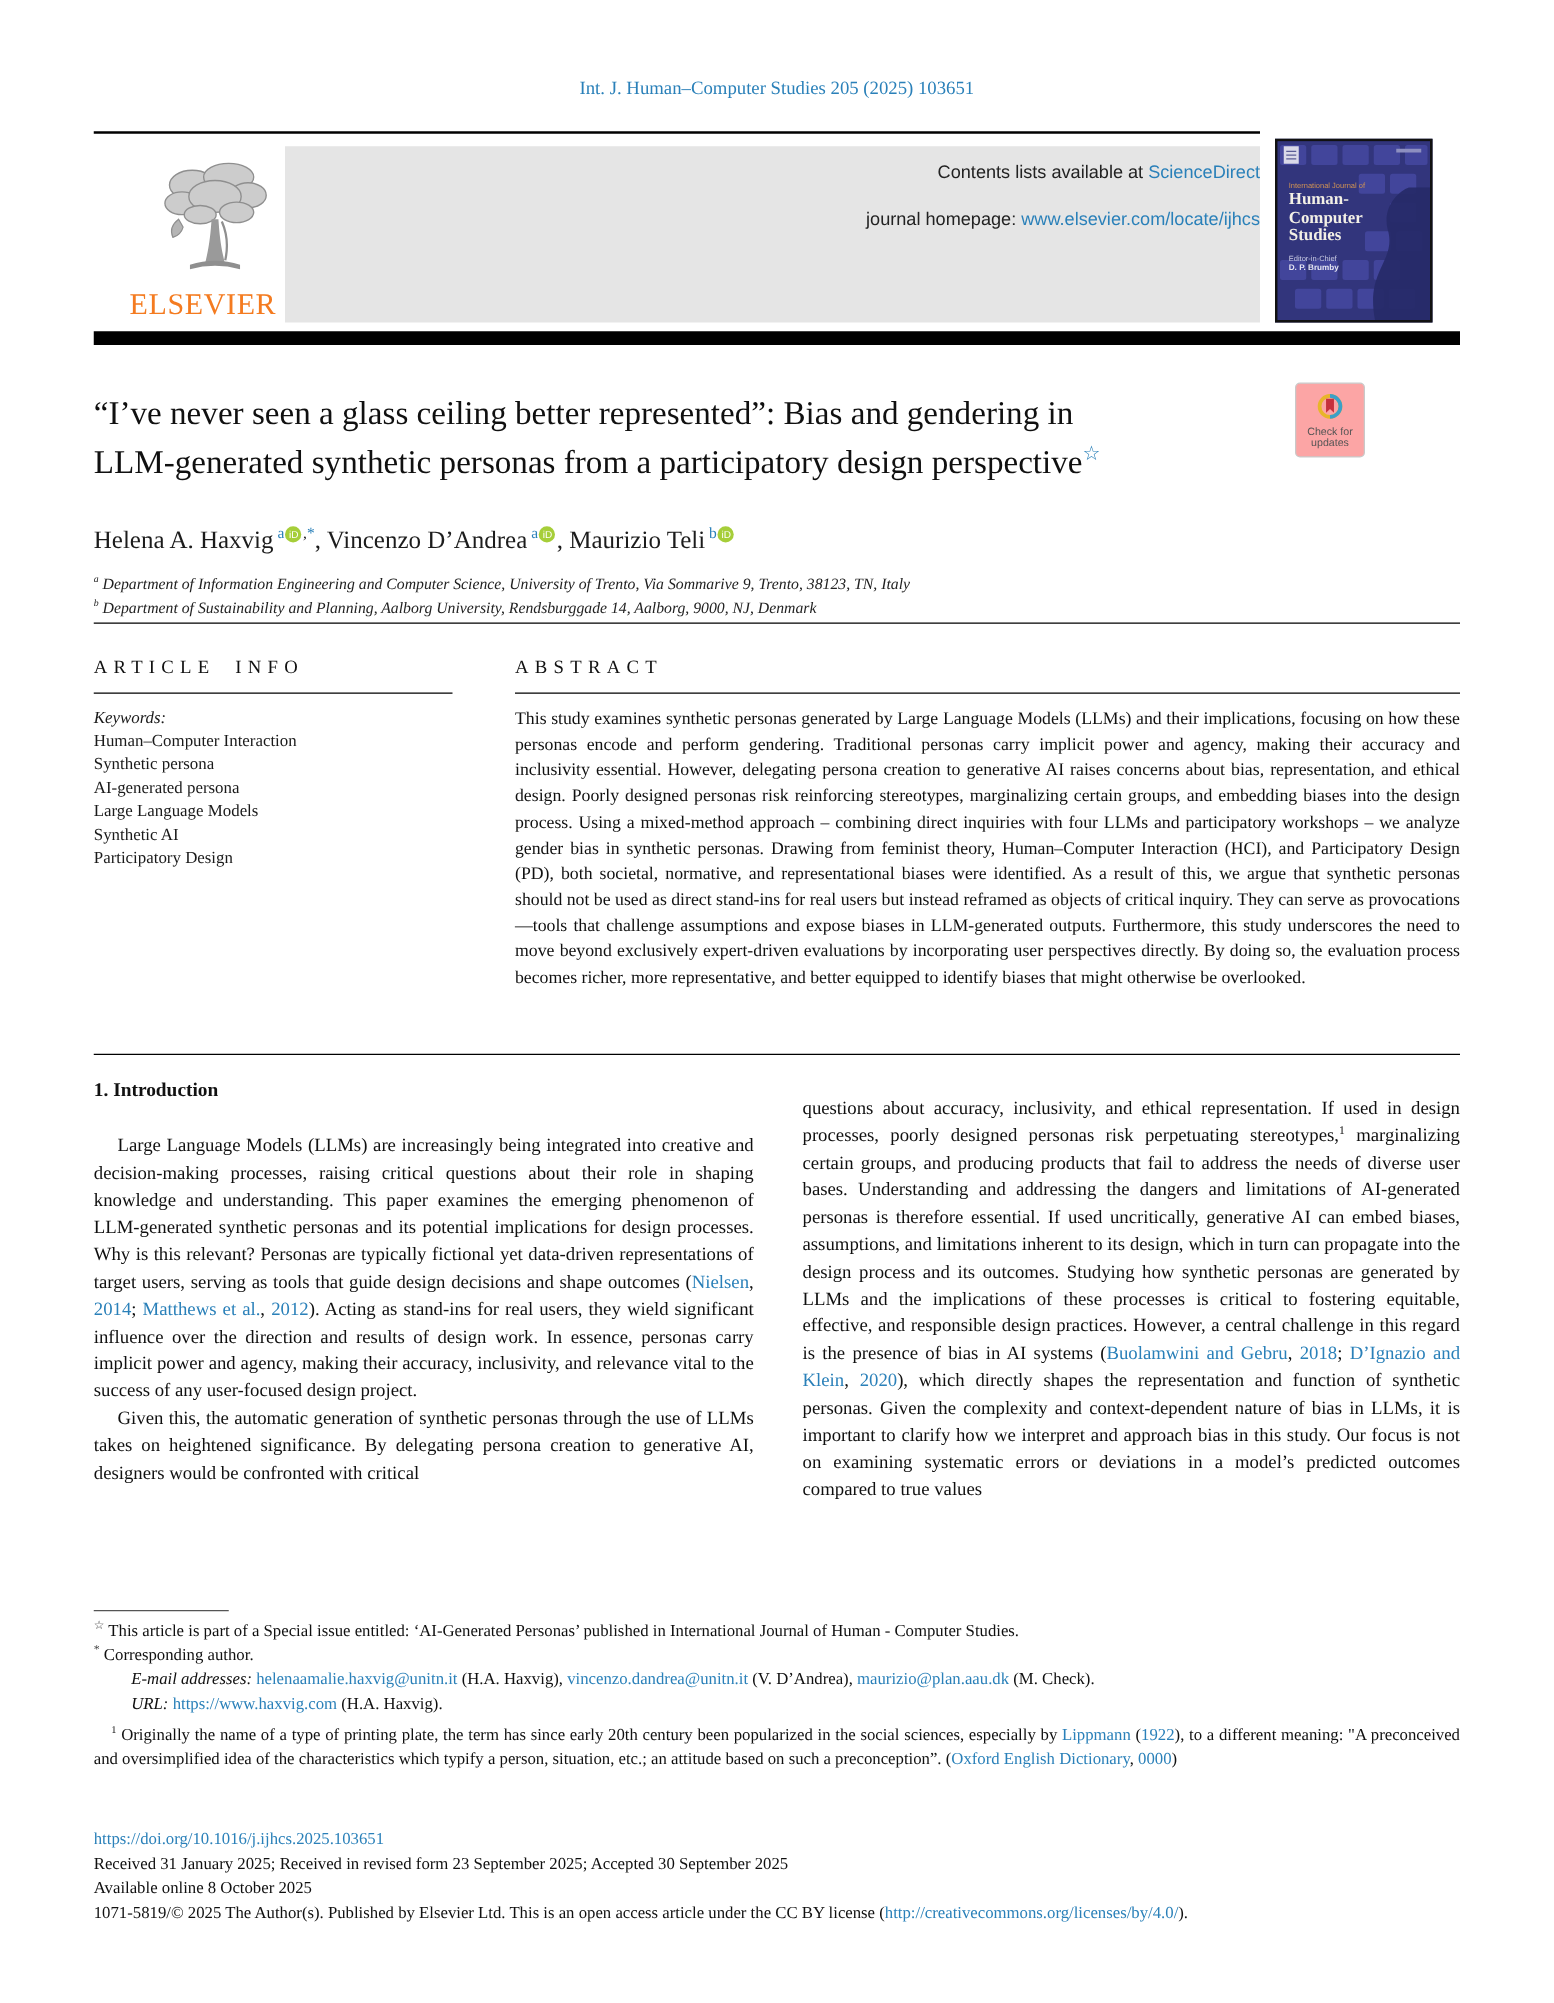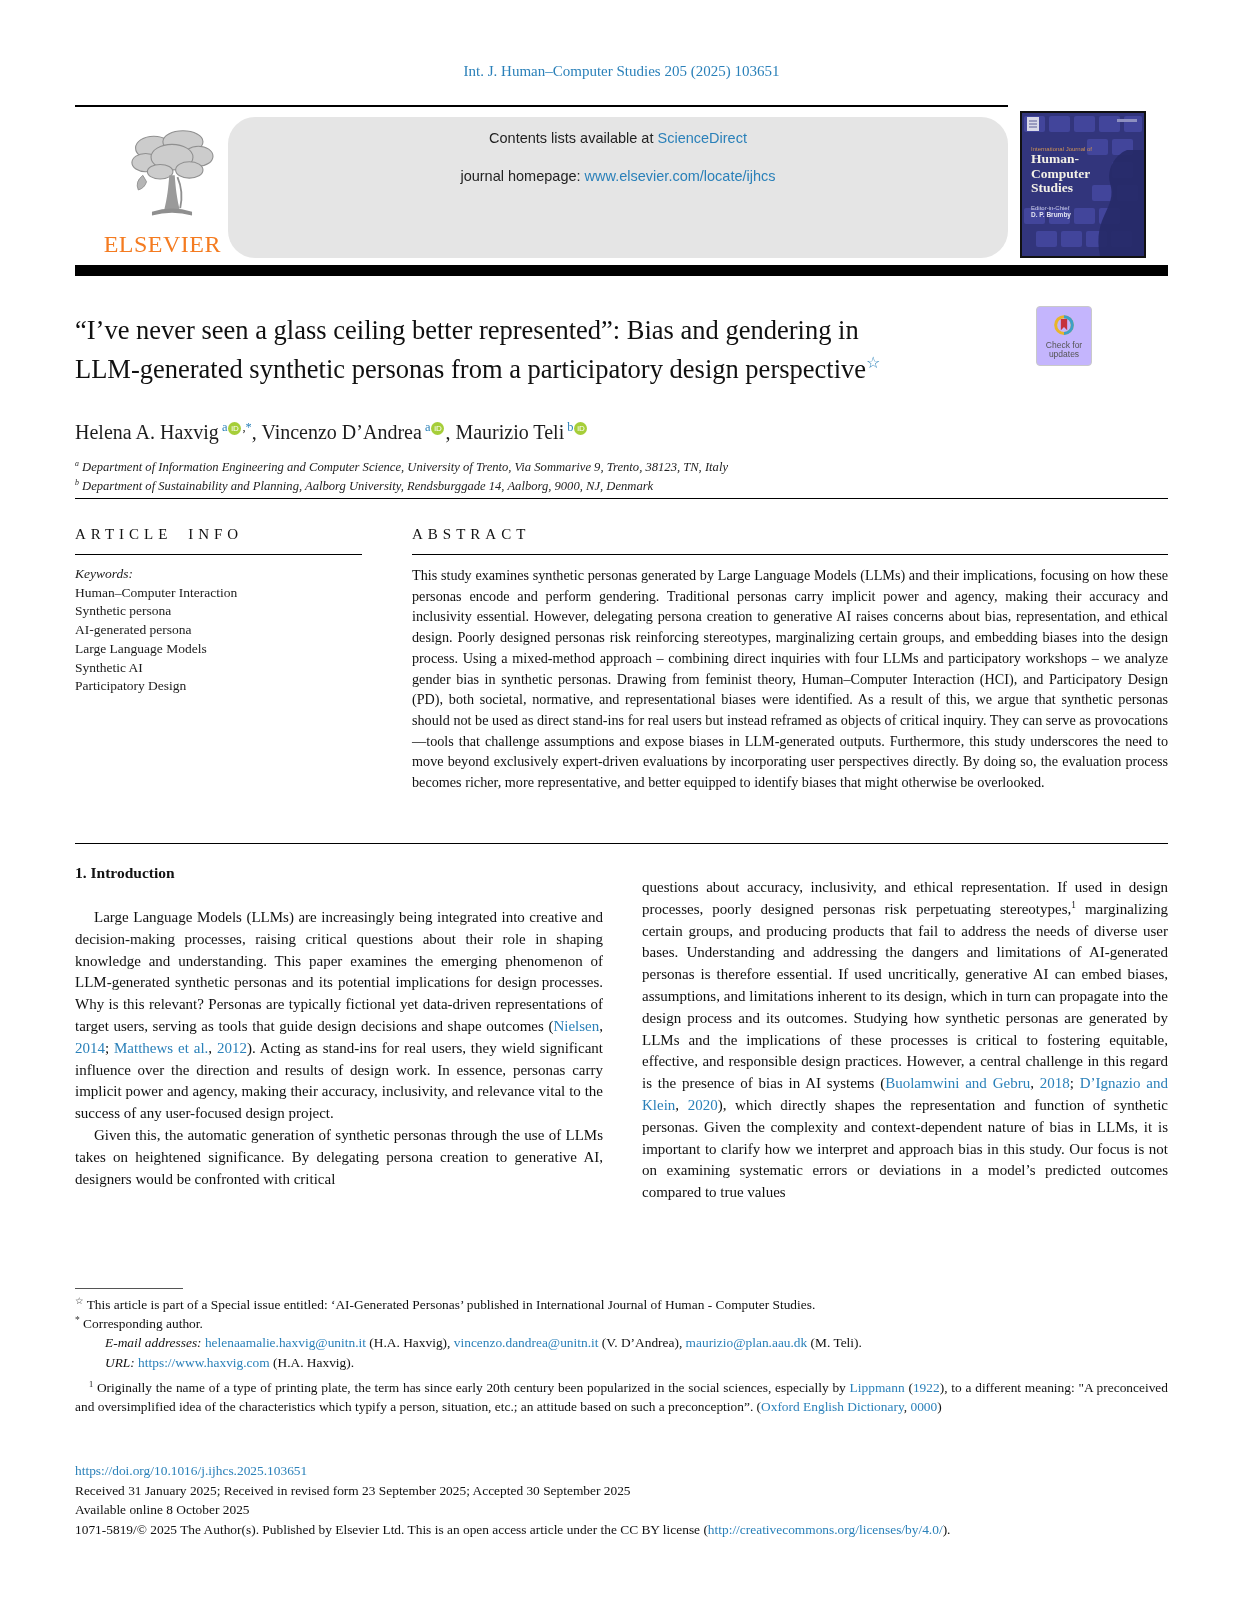--- a/index.html
+++ b/index.html
@@ -17,42 +17,42 @@
   .citation{position:absolute;top:63px;left:0;width:100%;text-align:center;
             font-size:15px;color:#2a80b9;}
   .top-rule{position:absolute;top:105px;left:75px;width:933px;height:2px;background:#000;}
 
   .logo{position:absolute;top:114px;left:75px;width:146px;height:144px;
         display:flex;flex-direction:column;align-items:flex-end;justify-content:flex-end;background:#fff;}
   .logo svg{width:98px;height:102px;}
   .logo-text{color:#f47b20;font-size:24px;letter-spacing:.5px;margin-top:1px;}
 
   .masthead-box{position:absolute;top:117px;left:228px;width:780px;height:141px;
-                background:#e5e5e5;text-align:center;border-radius:27px;}
+                background:#e5e5e5;text-align:right;}
   .contents-line{margin-top:13px;font-family:"Liberation Sans",sans-serif;font-size:14.5px;color:#222;}
   .journal-title{margin-top:20px;font-size:25px;color:#0d0d0d;}
   .homepage-line{margin-top:22px;font-family:"Liberation Sans",sans-serif;font-size:14.5px;color:#222;}
 
   .cover{position:absolute;top:111px;left:1020px;width:126px;height:147px;
          background:#32357c;border:2px solid #111;box-sizing:border-box;overflow:hidden;}
   .cover svg{position:absolute;top:0;left:0;}
   .cover-text{position:absolute;left:9px;top:33px;z-index:2;}
   .cover-small{color:#cf9254;font-size:6px;font-family:"Liberation Sans",sans-serif;}
   .cover-big{color:#f3f0e6;font-size:13.5px;font-weight:bold;line-height:14.5px;}
   .cover-ed1{color:#c9cbe4;font-size:6px;margin-top:9px;font-family:"Liberation Sans",sans-serif;}
   .cover-ed2{color:#e4e5f2;font-size:6.5px;font-weight:bold;font-family:"Liberation Sans",sans-serif;}
 
   .black-bar{position:absolute;top:265px;left:75px;width:1093px;height:11px;background:#000;}
 
   .title{position:absolute;top:311px;left:75px;width:940px;margin:0;font-weight:normal;
          font-size:26.5px;line-height:39px;color:#101010;}
   .title .mark{color:#2a80b9;font-size:16px;vertical-align:super;line-height:0;}
 
   .check-badge{position:absolute;top:306px;left:1036px;width:54px;height:58px;border:1px solid #c9c9c9;
-               border-radius:4px;background:#c4b5fd;display:flex;flex-direction:column;align-items:center;
+               border-radius:4px;background:#fca5a5;display:flex;flex-direction:column;align-items:center;
                justify-content:center;}
   .badge-text{font-family:"Liberation Sans",sans-serif;font-size:8.5px;color:#555;
               line-height:9.5px;text-align:center;margin-top:2px;}
 
   .authors{position:absolute;top:421px;left:75px;font-size:20px;color:#1c1c1c;}
   .affils{position:absolute;top:458px;left:75px;font-size:12.6px;font-style:italic;
           line-height:18.5px;color:#222;}
   .rule-1{position:absolute;top:498px;left:75px;width:1093px;height:1px;background:#000;}
 
   .two-col{position:absolute;top:518px;left:75px;width:1093px;display:flex;}
@@ -209,21 +209,21 @@
     <div class="col-right">
       <p class="para noindent"><span>questions about accuracy, inclusivity, and ethical representation. If used in design processes, poorly designed personas risk perpetuating stereotypes,</span><span class="sp">1</span><span> marginalizing certain groups, and producing products that fail to address the needs of diverse user bases. Understanding and addressing the dangers and limitations of AI-generated personas is therefore essential. If used uncritically, generative AI can embed biases, assumptions, and limitations inherent to its design, which in turn can propagate into the design process and its outcomes. Studying how synthetic personas are generated by LLMs and the implications of these processes is critical to fostering equitable, effective, and responsible design practices. However, a central challenge in this regard is the presence of bias in AI systems (</span><span class="lnk">Buolamwini and Gebru</span><span>, </span><span class="lnk">2018</span><span>; </span><span class="lnk">D’Ignazio and Klein</span><span>, </span><span class="lnk">2020</span><span>), which directly shapes the representation and function of synthetic personas. Given the complexity and context-dependent nature of bias in LLMs, it is important to clarify how we interpret and approach bias in this study. Our focus is not on examining systematic errors or deviations in a model’s predicted outcomes compared to true values</span></p>
     </div>
   </div>
 
   <div class="fn-rule"></div>
 
   <div class="footnotes">
     <p class="fn"><span class="fn-marker">☆</span><span> This article is part of a Special issue entitled: ‘AI-Generated Personas’ published in International Journal of Human - Computer Studies.</span></p>
     <p class="fn"><span class="fn-marker">*</span><span> Corresponding author.</span></p>
-    <p class="fn fn-indent"><span class="ital">E-mail addresses: </span><span class="lnk">helenaamalie.haxvig@unitn.it</span><span> (H.A. Haxvig), </span><span class="lnk">vincenzo.dandrea@unitn.it</span><span> (V. D’Andrea), </span><span class="lnk">maurizio@plan.aau.dk</span><span> (M. Teli).</span></p>
+    <p class="fn fn-indent"><span class="ital">E-mail addresses: </span><span class="lnk">helenaamalie.haxvig@unitn.it</span><span> (H.A. Haxvig), </span><span class="lnk">vincenzo.dandrea@unitn.it</span><span> (V. D’Andrea), </span><span class="lnk">maurizio@plan.aau.dk</span><span> (M. Check).</span></p>
     <p class="fn fn-indent"><span class="ital">URL: </span><span class="lnk">https://www.haxvig.com</span><span> (H.A. Haxvig).</span></p>
     <p class="fn fn-just"><span class="sp">1</span><span> Originally the name of a type of printing plate, the term has since early 20th century been popularized in the social sciences, especially by </span><span class="lnk">Lippmann</span><span> (</span><span class="lnk">1922</span><span>), to a different meaning: "A preconceived and oversimplified idea of the characteristics which typify a person, situation, etc.; an attitude based on such a preconception”. (</span><span class="lnk">Oxford English Dictionary</span><span>, </span><span class="lnk">0000</span><span>)</span></p>
   </div>
 
   <div class="bottom">
     <div class="lnk">https://doi.org/10.1016/j.ijhcs.2025.103651</div>
     <div>Received 31 January 2025; Received in revised form 23 September 2025; Accepted 30 September 2025</div>
     <div>Available online 8 October 2025</div>
     <div><span>1071-5819/© 2025 The Author(s). Published by Elsevier Ltd. This is an open access article under the CC BY license (</span><span class="lnk">http://creativecommons.org/licenses/by/4.0/</span><span>).</span></div>
   </div>

